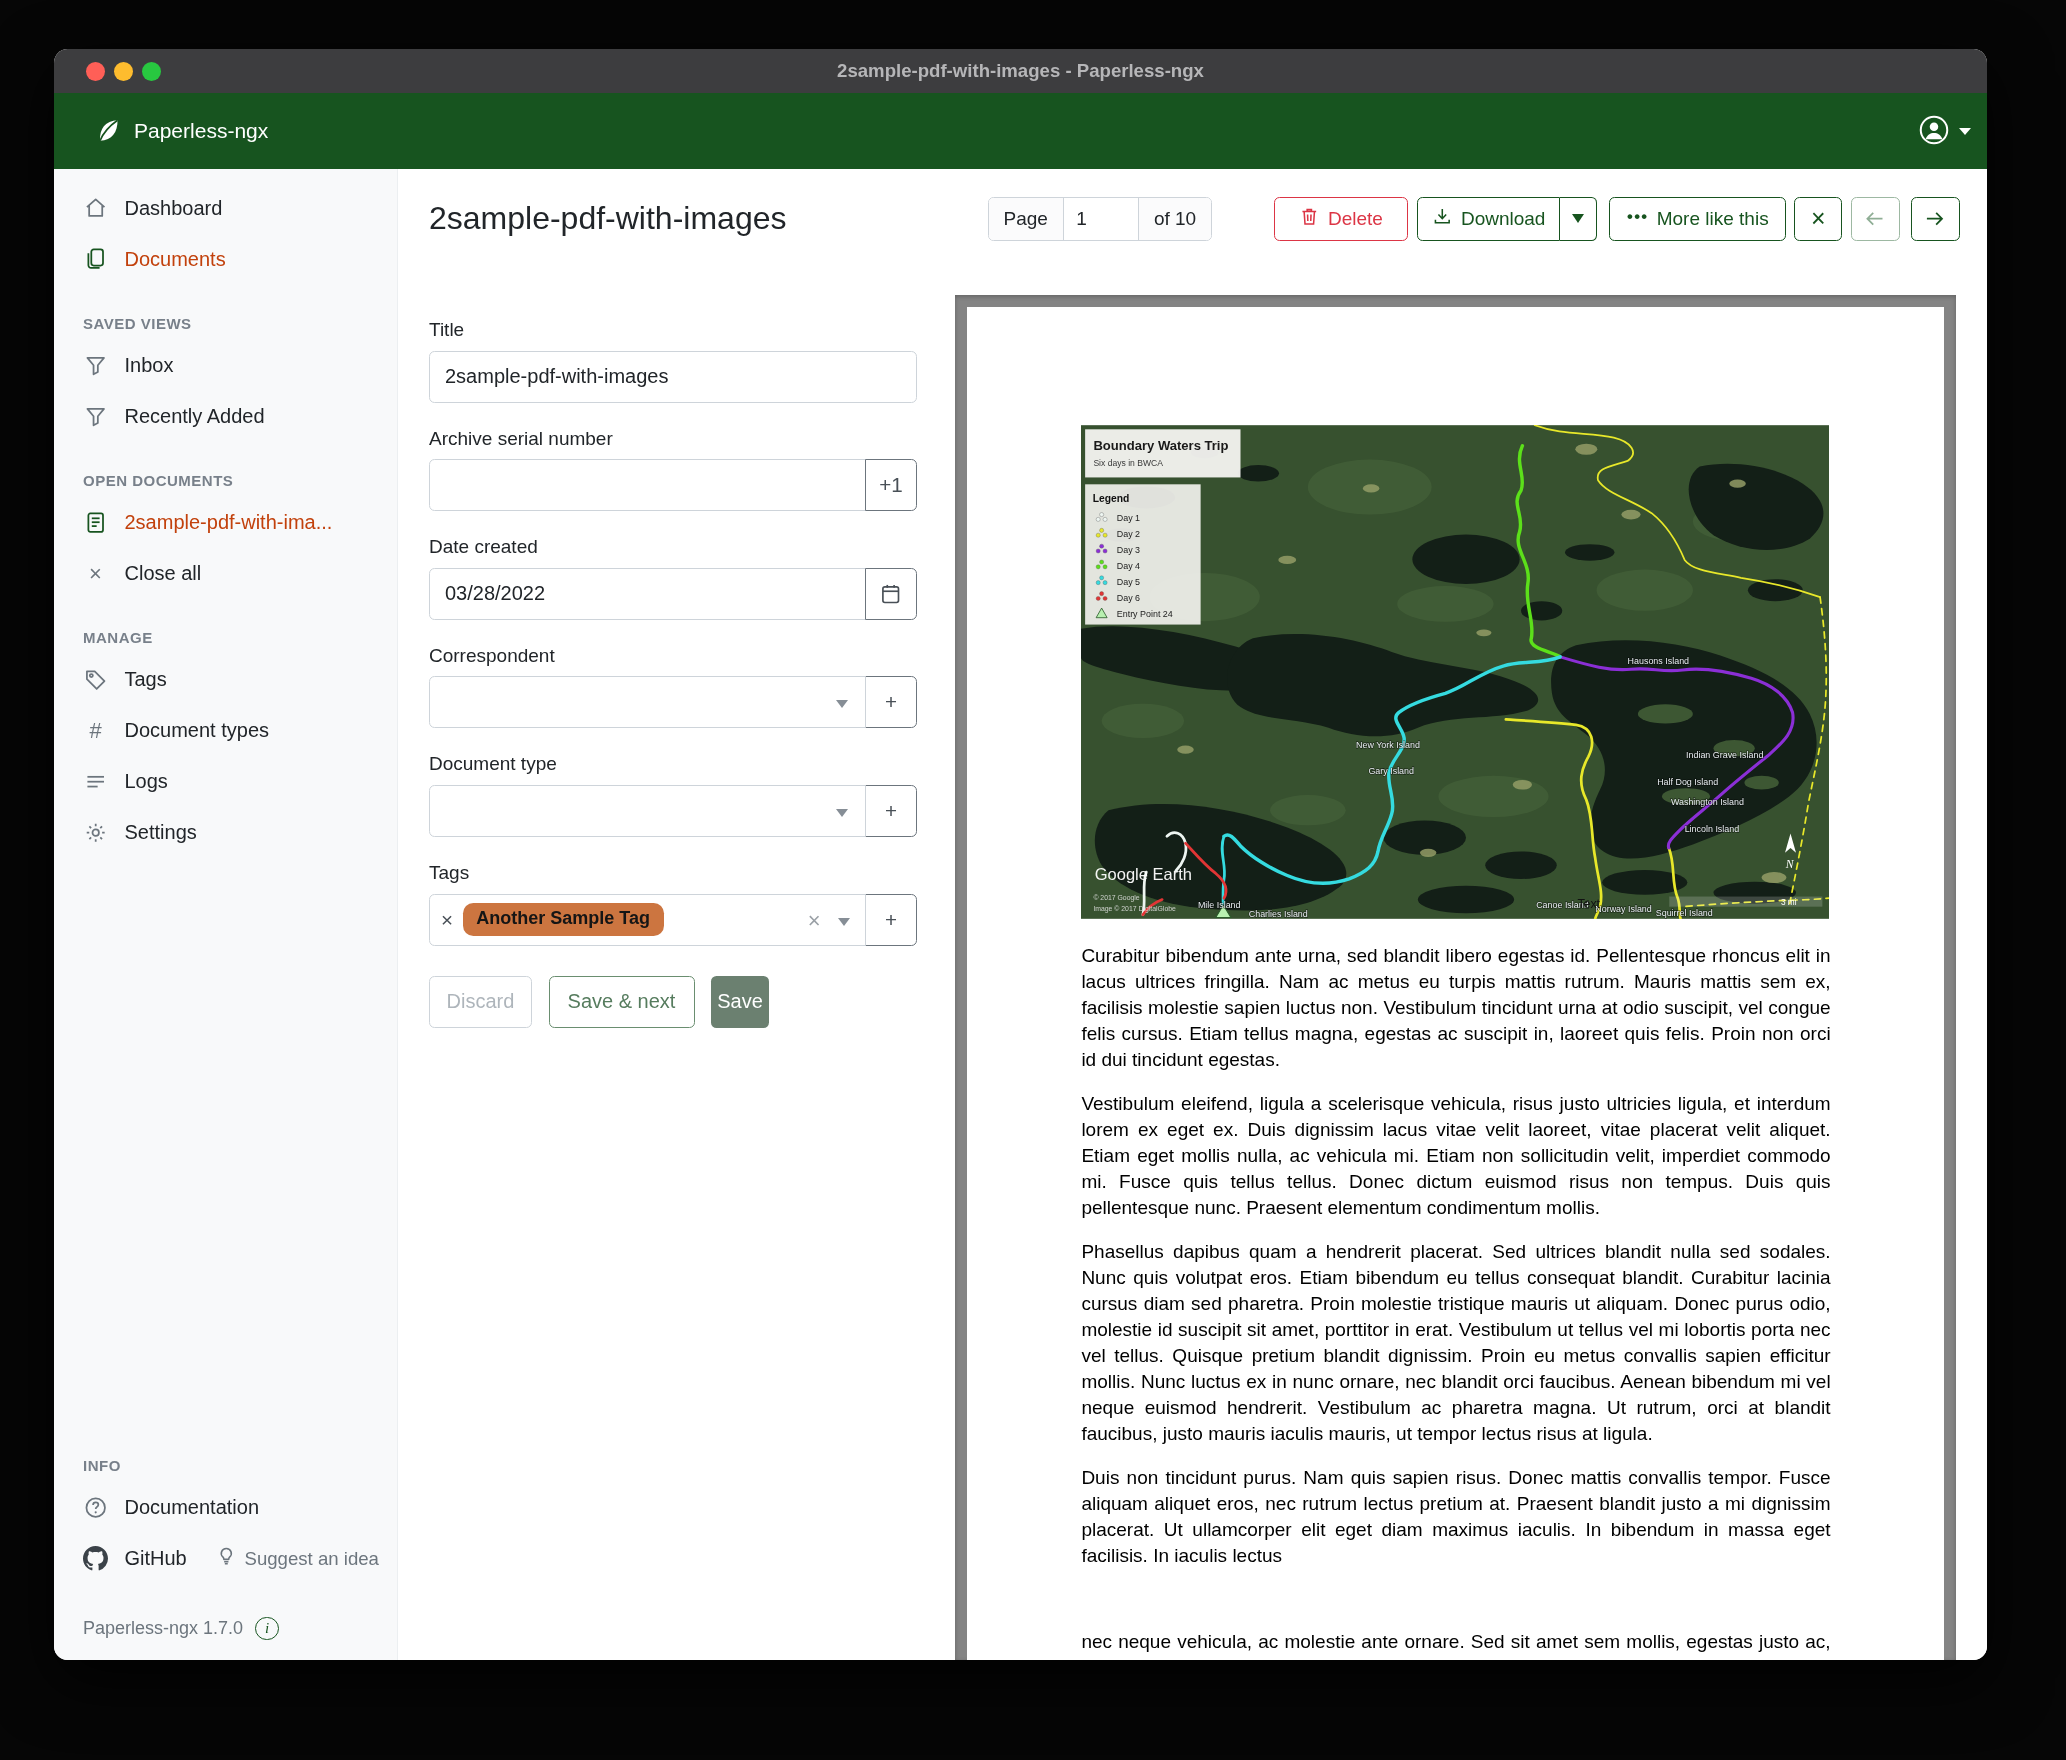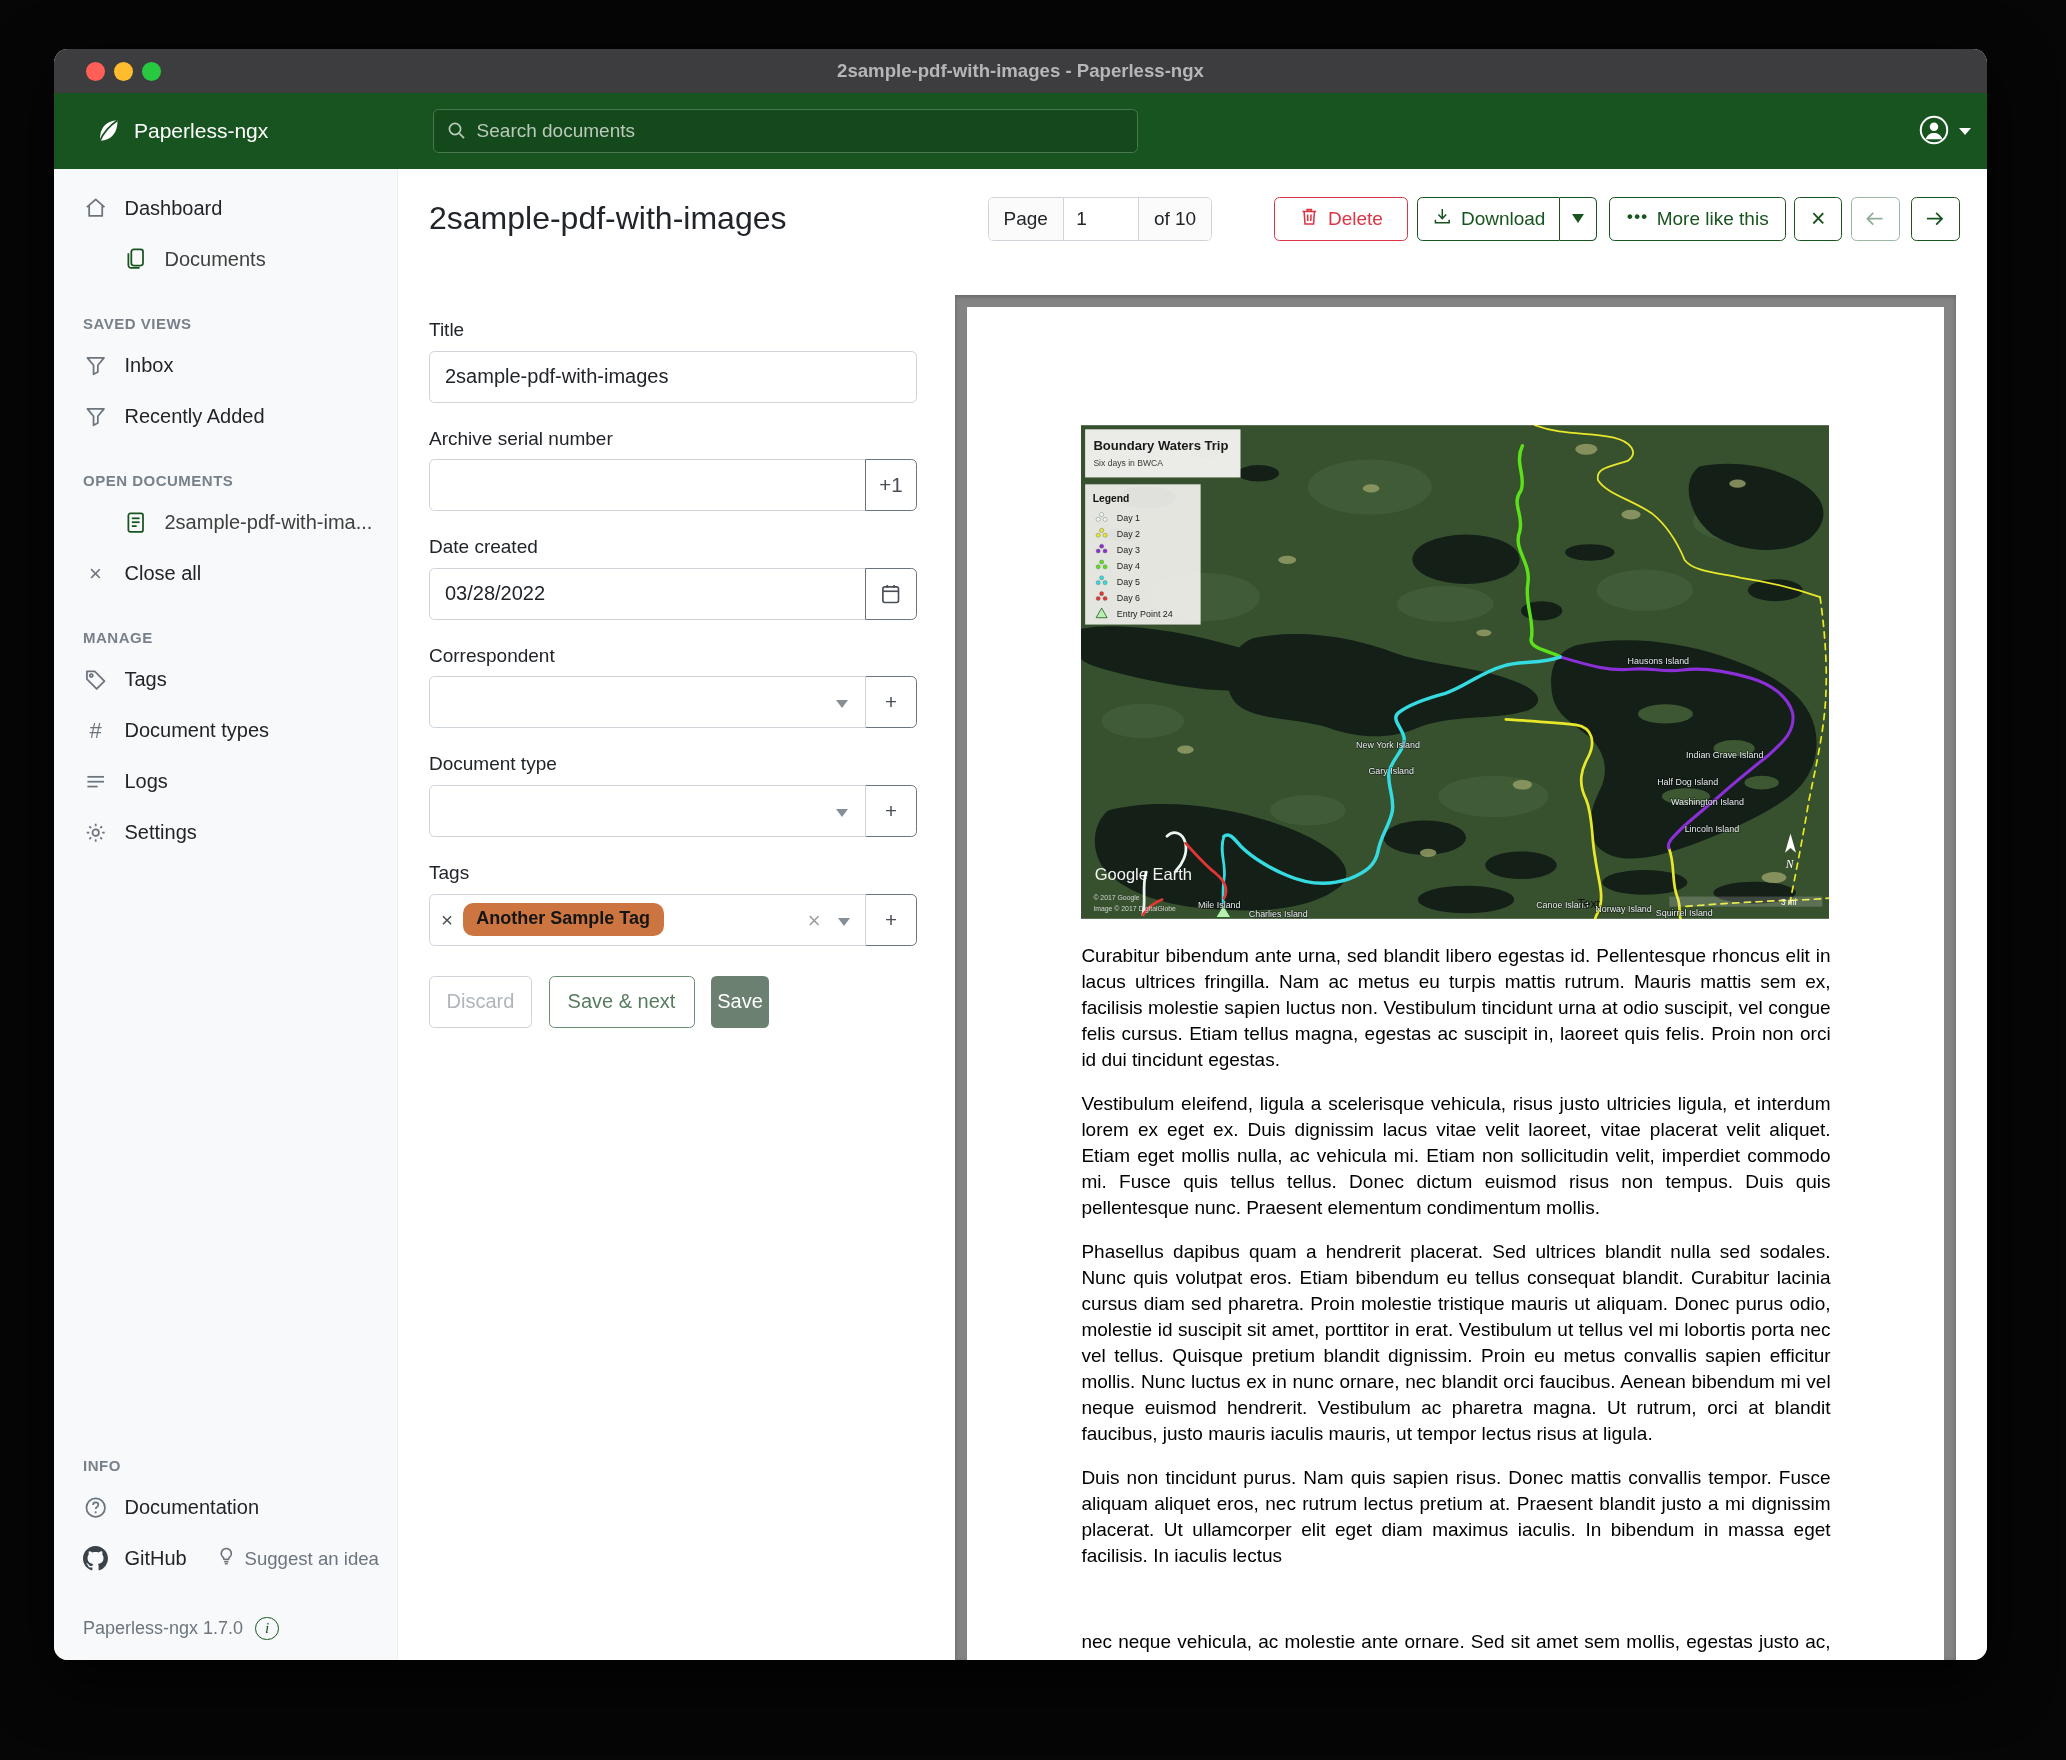--- a/index.html
+++ b/index.html
@@ -31,21 +31,21 @@
   .caret-down { width:0; height:0; border-left:6.9px solid transparent; border-right:6.9px solid transparent;
                 border-top:8.2px solid currentColor; }
 
   
   .main { display:flex; height:1492px; }
   .sidebar { width:344px; background:#f8f9fa; border-right:0.7px solid #eceff1; padding:13.7px 0 20.6px 0;
              display:flex; flex-direction:column; overflow:hidden; }
   .side-item { display:flex; align-items:center; gap:16.5px; height:51px; padding-left:29px;
                font-size:20px; font-weight:500; color:#212529; cursor:pointer; white-space:nowrap; }
   .side-item .ic { width:25px; display:flex; justify-content:center; color:#6c757d; }
-  .side-item.active { color:#404040;margin-left:40px; }
+  .side-item.active { color:#c2410c; }
   .side-item.active .ic { color:#17541f; }
   .side-header { font-size:15px; font-weight:700; letter-spacing:0.5px; color:#78808a;
                  padding-left:29px; margin-top:30px; margin-bottom:8.2px; }
   .glyph { font-size:22px; line-height:1; }
   .side-footer { margin-top:auto; }
   .gh-row { display:flex; align-items:center; }
   .suggest { display:flex; align-items:center; gap:8.2px; color:#6c757d; font-size:18.6px; margin-left:29px; cursor:pointer; }
   .version-row { display:flex; align-items:center; gap:12.4px; padding-left:29px; margin-top:33px;
                  color:#6c757d; font-size:18px; }
   .info-circ { width:23.4px; height:23.4px; border:1.4px solid #17541f; color:#17541f; border-radius:50%;
@@ -135,29 +135,20 @@
 
   <div class="navbar">
     <div class="brand">
       <span>
         <svg width="29" height="29" viewBox="0 0 24 24" fill="none" stroke="#fff" stroke-width="1.6">
           <path d="M19.5 3.5 C9.5 4 4.5 10 5 20.5 C15 20 19.5 13.5 19.5 3.5 Z" fill="#fff" stroke="none"></path>
           <path d="M5 20.5 C8 13 13 8 19.5 3.5" stroke="#17541f" stroke-width="1.4"></path>
         </svg>
       </span>
       <span class="brand-label">Paperless-ngx</span>
-    </div>
-    <div class="search-wrap">
-      <span>
-        <svg width="20.6" height="20.6" viewBox="0 0 24 24" fill="none" stroke="#b9cabb" stroke-width="2">
-          <circle cx="10.5" cy="10.5" r="6.5"></circle>
-              <line x1="15.5" y1="15.5" x2="21" y2="21"></line>
-        </svg>
-      </span>
-      <input class="search-input" placeholder="Search documents" style="">
     </div>
     <div class="user-area">
       <span>
         <svg width="30" height="30" viewBox="0 0 24 24" fill="none" stroke="#fff" stroke-width="1.6">
           <circle cx="12" cy="12" r="10.6"></circle>
           <circle cx="12" cy="9.4" r="3.4" fill="#fff" stroke="none"></circle>
           <path d="M5.2 19.4 C6.6 15.8 9 14.4 12 14.4 C15 14.4 17.4 15.8 18.8 19.4" fill="#fff" stroke="none"></path>
         </svg>
       </span>
       <span class="caret-down" style="border-top-width:7.6px;"></span>

